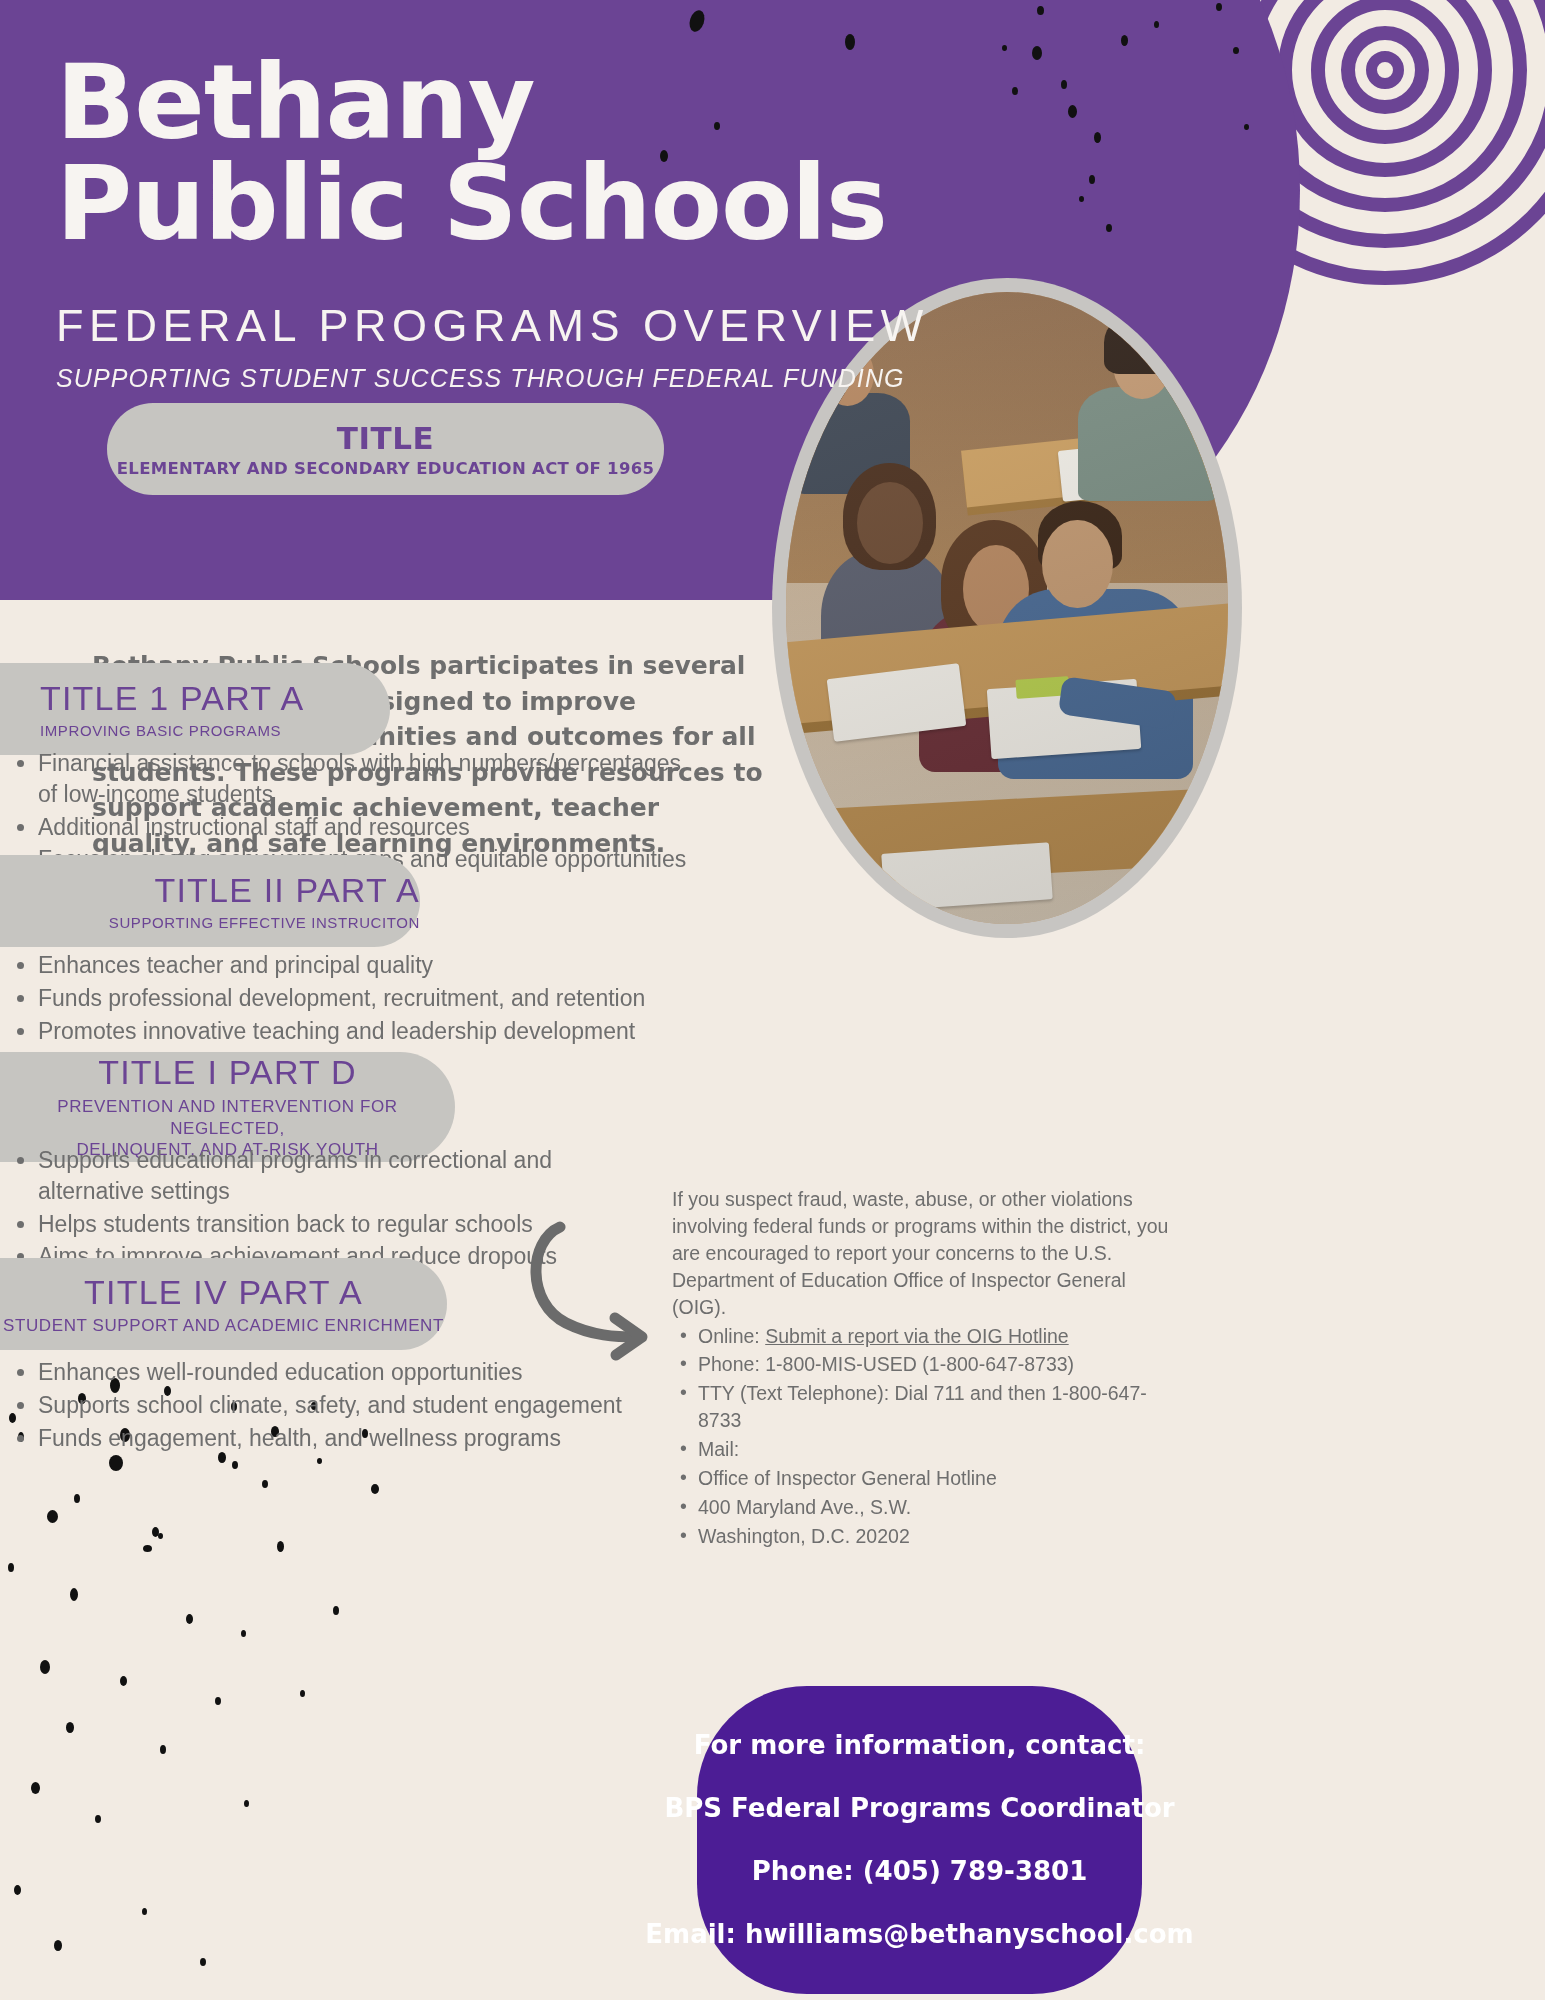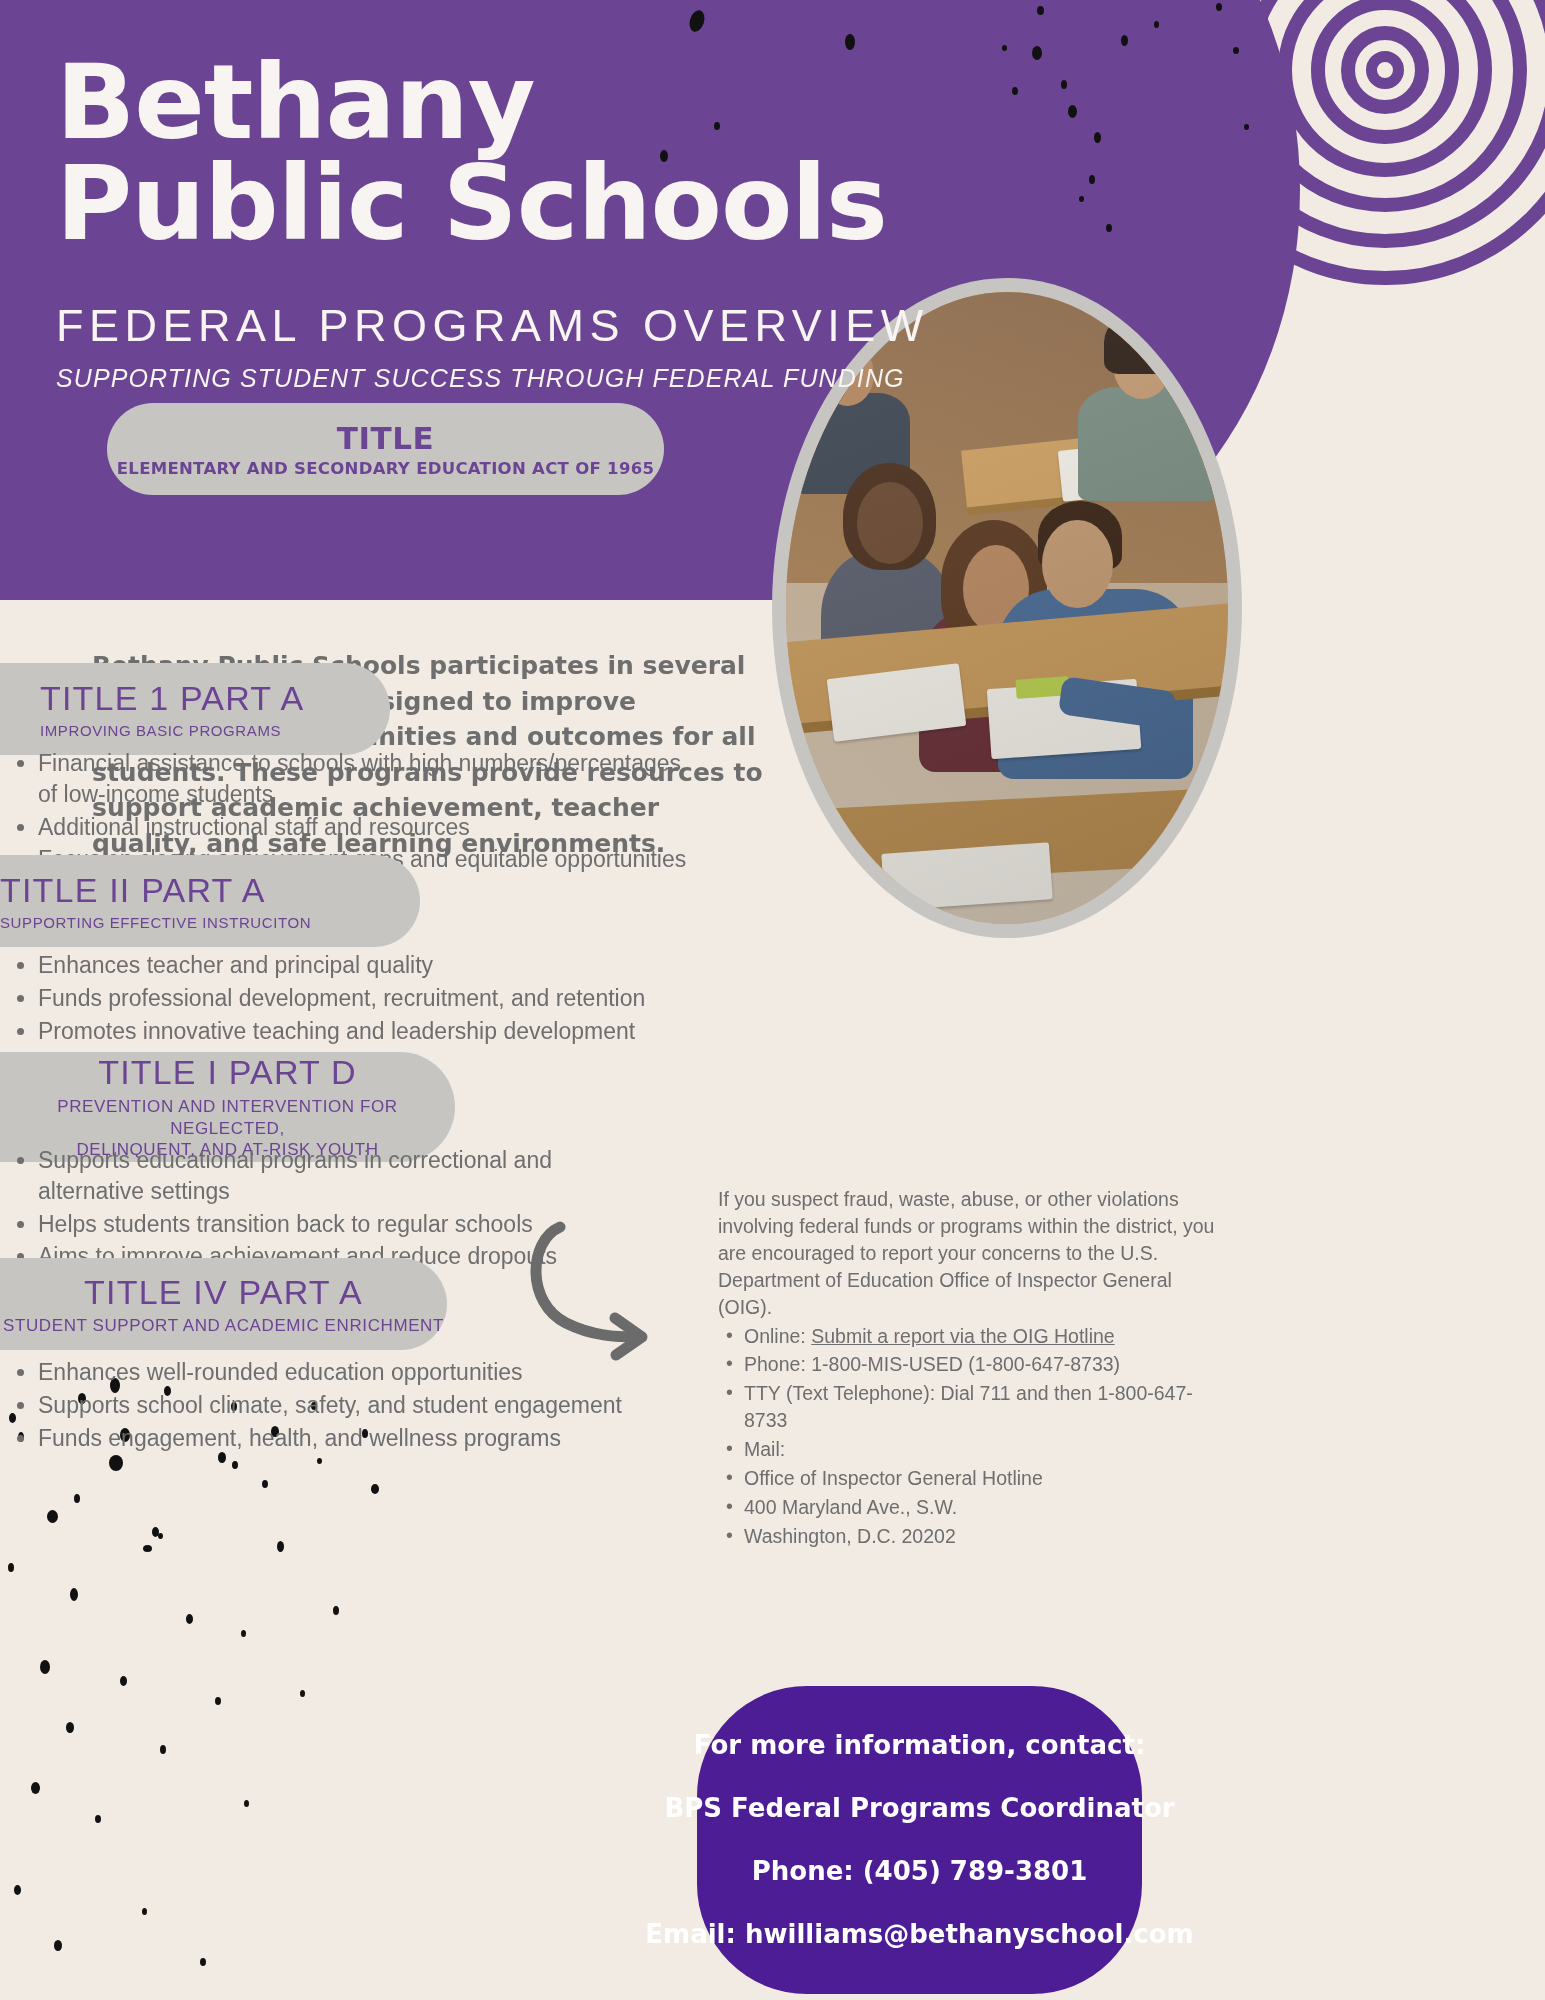--- a/index.html
+++ b/index.html
@@ -176,21 +176,21 @@
     z-index:8;
     color:#6e6e6e;
     font-size:23px;
     line-height:1.34;
   }
   .prog-bullets li{ margin-left:16px; margin-bottom:2px; }
 
   
   #oig{
     position:absolute; left:672px; top:1186px; width:500px;
-    color:#6e6e6e; font-size:19.5px; line-height:1.38; z-index:8;margin-left:46px;
+    color:#6e6e6e; font-size:19.5px; line-height:1.38; z-index:8;
   }
   #oig .how{ margin-top:24px; }
   #oig ul{ margin-top:2px; list-style:none; }
   #oig ul li{ position:relative; padding-left:26px; margin-bottom:2px; }
   #oig ul li:before{ content:"•"; position:absolute; left:8px; top:-1px; }
   #oig .lnk{ text-decoration:underline; }
 
   
   #arrow{ position:absolute; left:520px; top:1215px; z-index:8; }
 
@@ -299,21 +299,21 @@
 <div class="prog-pill" style="top:663px;width:390px;height:92px;">
   <div class="ph">TITLE 1 PART A</div>
   <div class="psub">IMPROVING BASIC PROGRAMS</div>
 </div>
 <ul class="prog-bullets" style="top:748px;width:670px;">
   <li>Financial assistance to schools with high numbers/percentages of low-income students</li>
   <li>Additional instructional staff and resources</li>
   <li>Focus on closing achievement gaps and equitable opportunities</li>
 </ul>
 
-<div class="prog-pill centered" style="top:855px;width:420px;height:92px;padding-left:0;align-items:flex-start;">
+<div class="prog-pill centered" style="top:855px;width:420px;height:92px;padding-left:0;align-items:flex-end;">
   <div class="ph">TITLE II PART A</div>
   <div class="psub">SUPPORTING EFFECTIVE INSTRUCITON</div>
 </div>
 <ul class="prog-bullets" style="top:950px;width:640px;">
   <li>Enhances teacher and principal quality</li>
   <li>Funds professional development, recruitment, and retention</li>
   <li>Promotes innovative teaching and leadership development</li>
 </ul>
 
 <div class="prog-pill centered" style="top:1052px;width:455px;height:110px;padding-left:0;align-items:center;">

